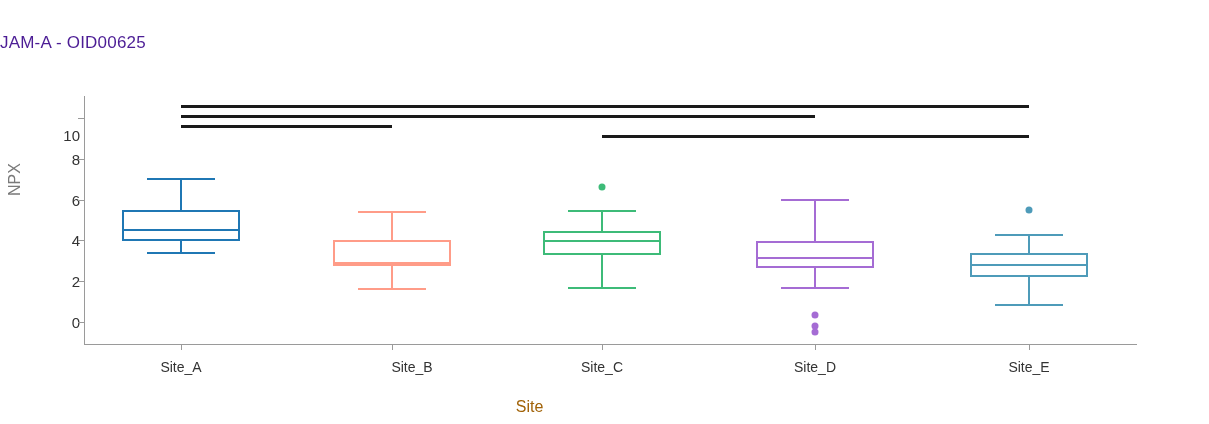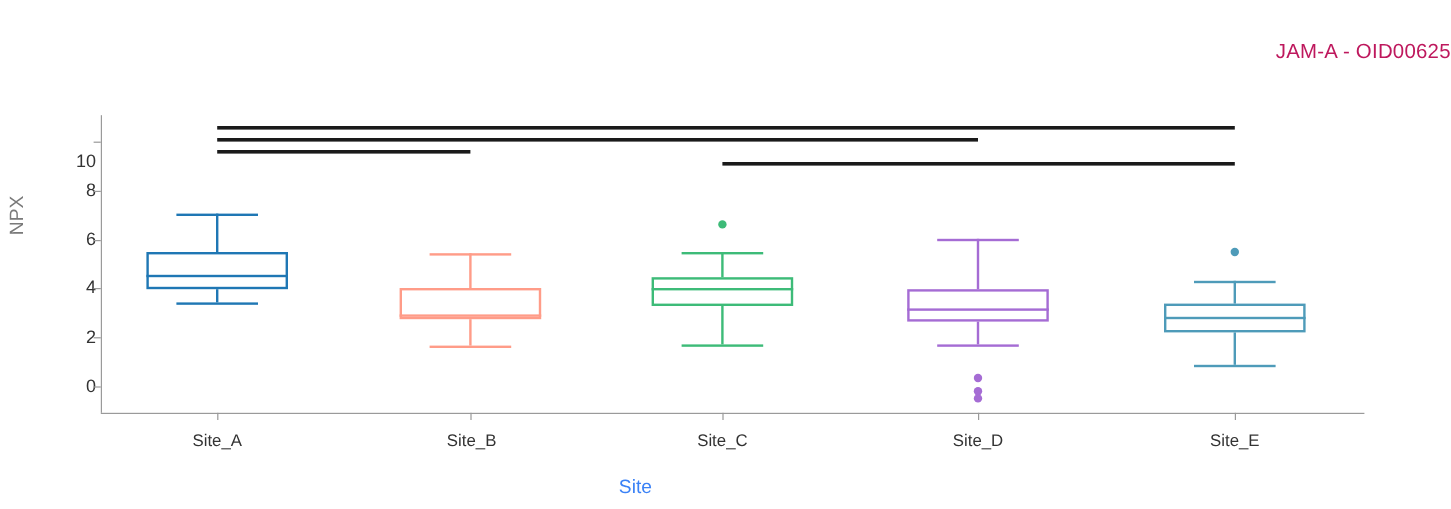--- a/index.html
+++ b/index.html
@@ -16,43 +16,43 @@
   #chart-root {
     position: relative;
     width: 1209px;
     height: 424px;
   }
   #chart-title {
     position: absolute;
     top: 33px;
     left: 0;
     width: 1209px;
-    text-align: right;
+    text-align: left;
     font-size: 17px;
-    color: #be185d;
+    color: #4c1d95;
     letter-spacing: 0.2px;
   }
   #ylabel {
     position: absolute;
     left: 6px;
     top: 196px;
     font-size: 16px;
     color: #7a7a7a;
     transform: rotate(-90deg);
     transform-origin: left top;
     white-space: nowrap;
   }
   #xlabel {
     position: absolute;
     top: 398px;
     left: 0;
     width: 1059px;
     text-align: center;
     font-size: 16px;
-    color: #3b82f6;
+    color: #a16207;
   }
   .ytick-label {
     position: absolute;
     right: 1129px;
     width: 40px;
     text-align: right;
     font-size: 15px;
     color: #333333;
     transform: translateY(-50%);
   }
@@ -141,21 +141,21 @@
       <div class="ytick-label" style="top: 199.6px;">6</div>
       <div class="ytick-mark" style="top: 199.6px;"></div>
       <div class="ytick-label" style="top: 158.8px;">8</div>
       <div class="ytick-mark" style="top: 158.8px;"></div>
       <div class="ytick-label" style="top: 135px;">10</div>
       <div class="ytick-mark" style="top: 118px;"></div>
     </div>
   <div id="xticks">
       <div class="xtick-label" style="left: 181px;">Site_A</div>
       <div class="xtick-mark" style="left: 181px;"></div>
-      <div class="xtick-label" style="left: 393px;">Site_B</div>
+      <div class="xtick-label" style="left: 412px;">Site_B</div>
       <div class="xtick-mark" style="left: 392px;"></div>
       <div class="xtick-label" style="left: 602px;">Site_C</div>
       <div class="xtick-mark" style="left: 602px;"></div>
       <div class="xtick-label" style="left: 815px;">Site_D</div>
       <div class="xtick-mark" style="left: 815px;"></div>
       <div class="xtick-label" style="left: 1029px;">Site_E</div>
       <div class="xtick-mark" style="left: 1029px;"></div>
     </div>
   <div id="boxes-layer">
       <div class="box-group">

